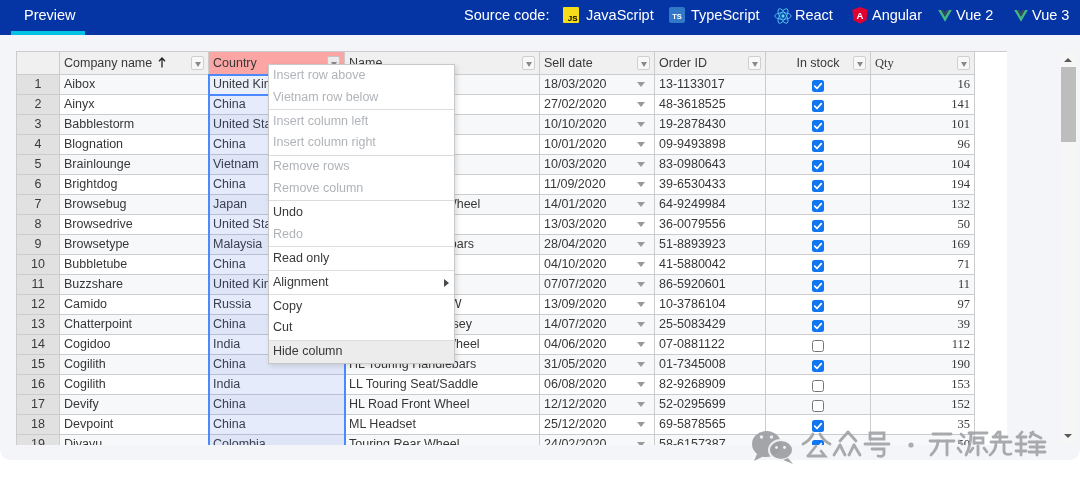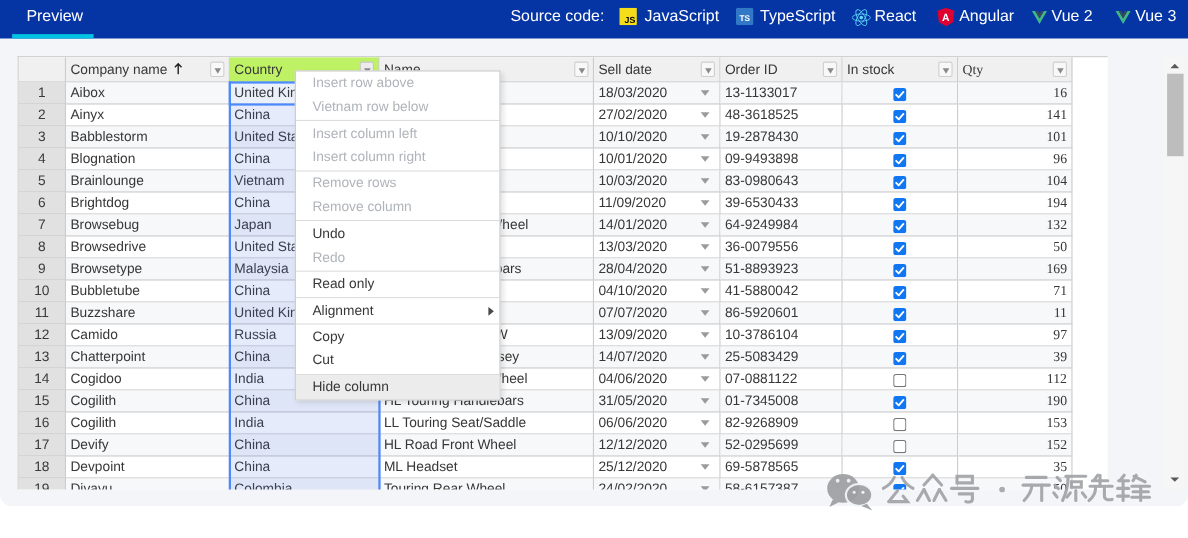--- a/index.html
+++ b/index.html
@@ -27,21 +27,21 @@
 .hd .c0 { background:#f0f0f0; }
 .c0 { width:43px; background:#e1e1e1; text-align:center; color:#3a3a3a; }
 .c1 { width:149px; }
 .c2 { width:136px; }
 .c3 { width:195px; }
 .c4 { width:115px; }
 .c5 { width:111px; }
 .c6 { width:105px; text-align:center; }
 .c7 { width:104px; text-align:right;font-family:Liberation Serif, serif; }
 .r.odd .c:not(.c0) { background:#f7f8fa; }
-.hd .c2 { background:#bef264; }
+.hd .c2 { background:#fca5a5; }
 .sort { display:inline-block; position:relative; top:0.5px; margin-left:6px; }
 .fbtn { position:absolute; right:4px; top:4px; width:13px; height:14px; background:#f8f8f8;
   border:1px solid #cfcfcf; border-radius:2px; }
 .ftri { position:absolute; left:2.5px; top:4.5px; width:0; height:0;
   border-left:3.5px solid transparent; border-right:3.5px solid transparent; border-top:5px solid #8a8a8a; }
 .hd .c2 .fbtn { background:#ececec; border-color:#c6c6c6; }
 .dtri { position:absolute; right:9px; top:7px; width:0; height:0;
   border-left:4px solid transparent; border-right:4px solid transparent; border-top:5px solid #9a9a9a; }
 .cb { position:relative; top:3.5px; width:12px; height:12px; }
 
@@ -49,21 +49,21 @@
 .selL { position:absolute; left:191px; top:22px; width:2px; height:372px; background:#4b89ff; }
 .selR { position:absolute; left:327px; top:22px; width:2px; height:372px; background:#4b89ff; }
 .selA { position:absolute; left:193px; top:43px; width:134px; height:351px; background:rgba(70,115,230,0.14); }
 .selC { position:absolute; left:191px; top:22px; width:138px; height:22px; border:2px solid #4b89ff;
   background:rgba(70,115,230,0.06); }
 
 
 .menu { position:absolute; left:268px; top:64px; width:187px; background:#fff;
   border:1px solid #c8c8c8; box-shadow:2px 2px 5px rgba(0,0,0,0.12); padding:0;
   font-size:12.5px; color:#383838; }
-.mi { height:21.75px; line-height:21.75px; padding-left:15px; position:relative; white-space:nowrap; }
+.mi { height:21.75px; line-height:21.75px; padding-left:4px; position:relative; white-space:nowrap; }
 .mi.dis { color:#b0b4b9; }
 .mi.hover { background:#ececec; }
 .msep { height:0; border-top:1px solid #dcdcdc; margin:0.6px 0; }
 .marr { position:absolute; right:5px; top:7px; width:0; height:0;
   border-top:4px solid transparent; border-bottom:4px solid transparent; border-left:5px solid #4a4a4a; }
 
 
 .sbar { position:absolute; left:1059px; top:51px; width:18px; height:394px; background:#f6f6f6; }
 .sb-up { position:absolute; left:4.5px; top:7px; width:0; height:0;
   border-left:4px solid transparent; border-right:4px solid transparent; border-bottom:4.5px solid #595959; }
@@ -131,21 +131,21 @@
           </span></div>
       <div class="c c3">Name<span class="fbtn">
             <span class="ftri"></span>
           </span></div>
       <div class="c c4">Sell date<span class="fbtn">
             <span class="ftri"></span>
           </span></div>
       <div class="c c5">Order ID<span class="fbtn">
             <span class="ftri"></span>
           </span></div>
-      <div class="c c6" style="text-align:left">In stock<span class="fbtn">
+      <div class="c c6" style="text-align:center">In stock<span class="fbtn">
             <span class="ftri"></span>
           </span></div>
       <div class="c c7" style="text-align:left">Qty<span class="fbtn">
             <span class="ftri"></span>
           </span></div>
     </div>
 <div class="r odd">
         <div class="c c0">1</div>
         <div class="c c1">Aibox</div>
         <div class="c c2">United Kingdom</div>
@@ -337,21 +337,21 @@
             <rect x="0" y="0" width="12" height="12" rx="2.5" fill="#1176f2"></rect>
             <path d="M2.7 6.2 L5 8.5 L9.3 3.6" stroke="#fff" stroke-width="1.7" fill="none" stroke-linecap="round" stroke-linejoin="round"></path>
           </svg></div>
         <div class="c c7">190</div>
       </div>
 <div class="r">
         <div class="c c0">16</div>
         <div class="c c1">Cogilith</div>
         <div class="c c2">India</div>
         <div class="c c3">LL Touring Seat/Saddle</div>
-        <div class="c c4"><span>06/06/2020</span><span class="dtri"></span></div>
+        <div class="c c4"><span>06/08/2020</span><span class="dtri"></span></div>
         <div class="c c5">82-9268909</div>
         <div class="c c6"><svg class="cb" viewBox="0 0 12 12">
             <rect x="0.5" y="0.5" width="11" height="11" rx="2" fill="#fff" stroke="#767676" stroke-width="1"></rect>
           </svg></div>
         <div class="c c7">153</div>
       </div>
 <div class="r odd">
         <div class="c c0">17</div>
         <div class="c c1">Devify</div>
         <div class="c c2">China</div>

